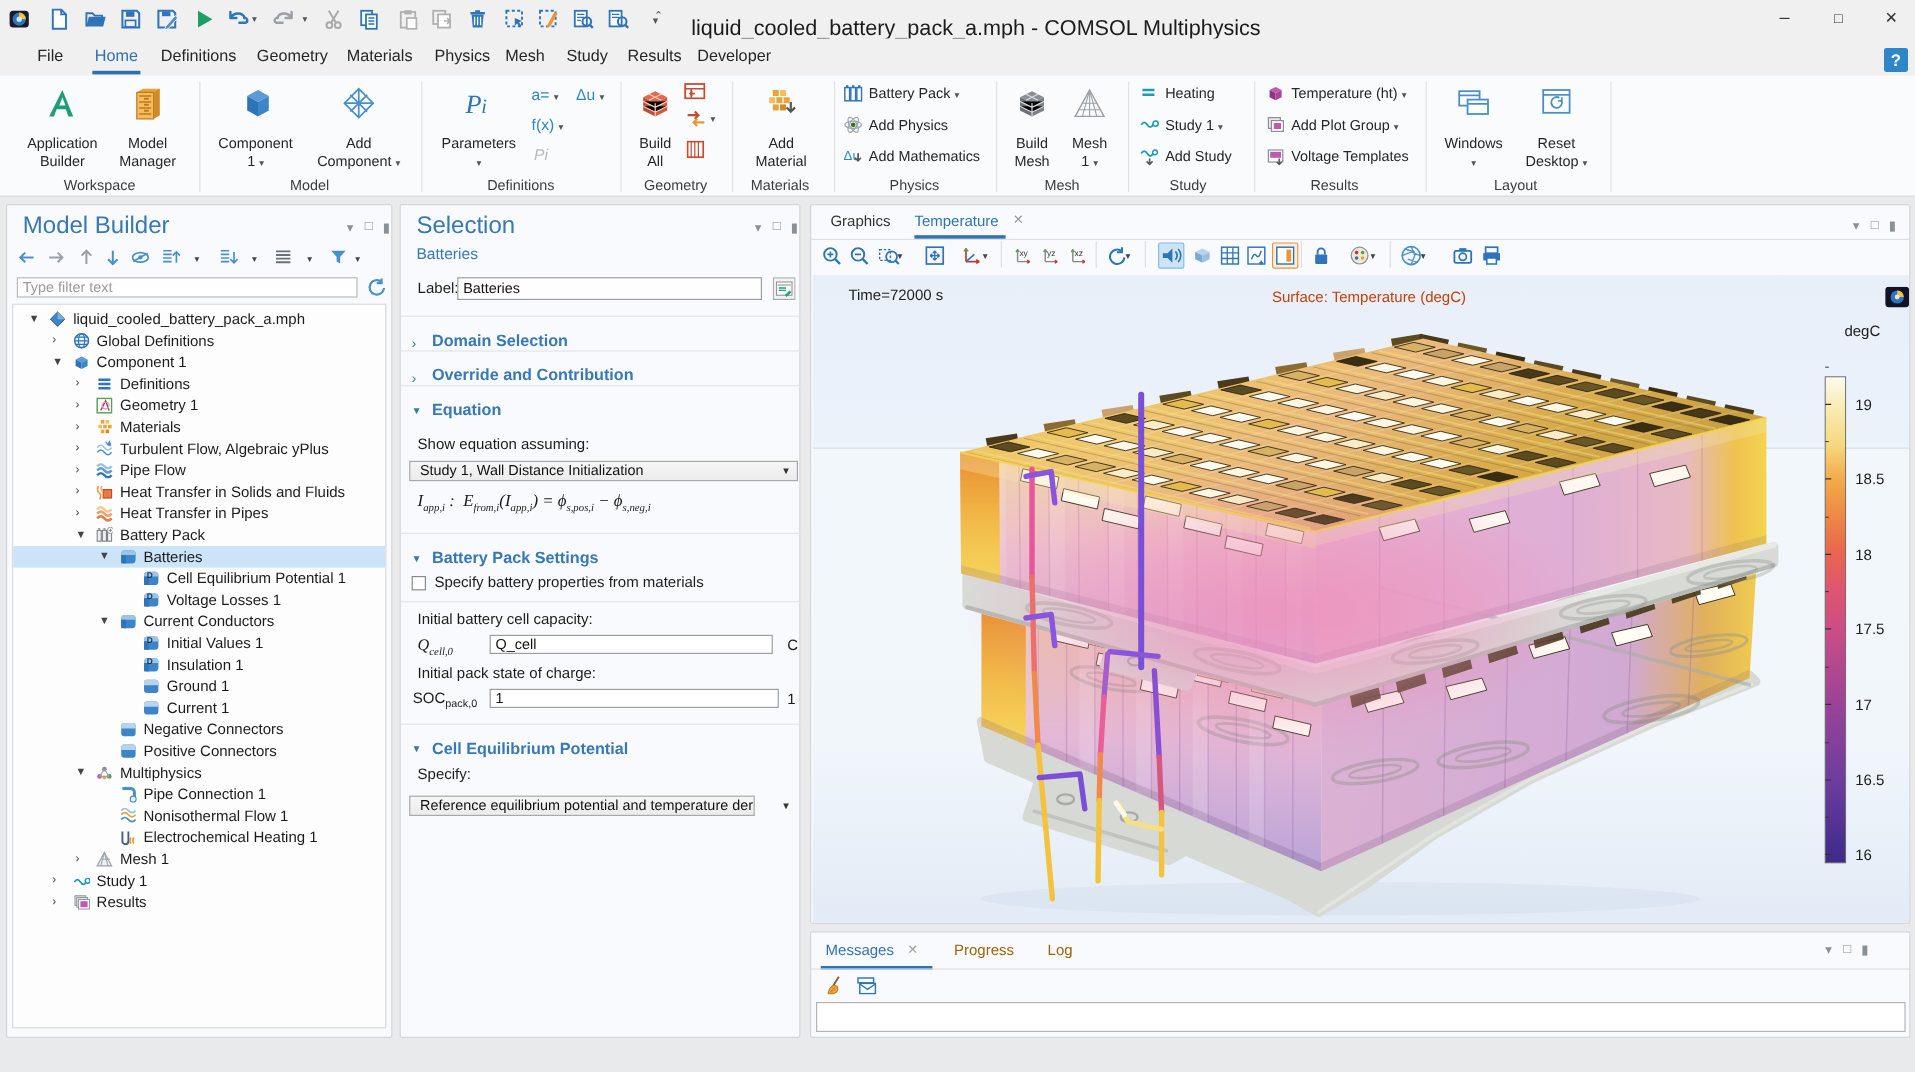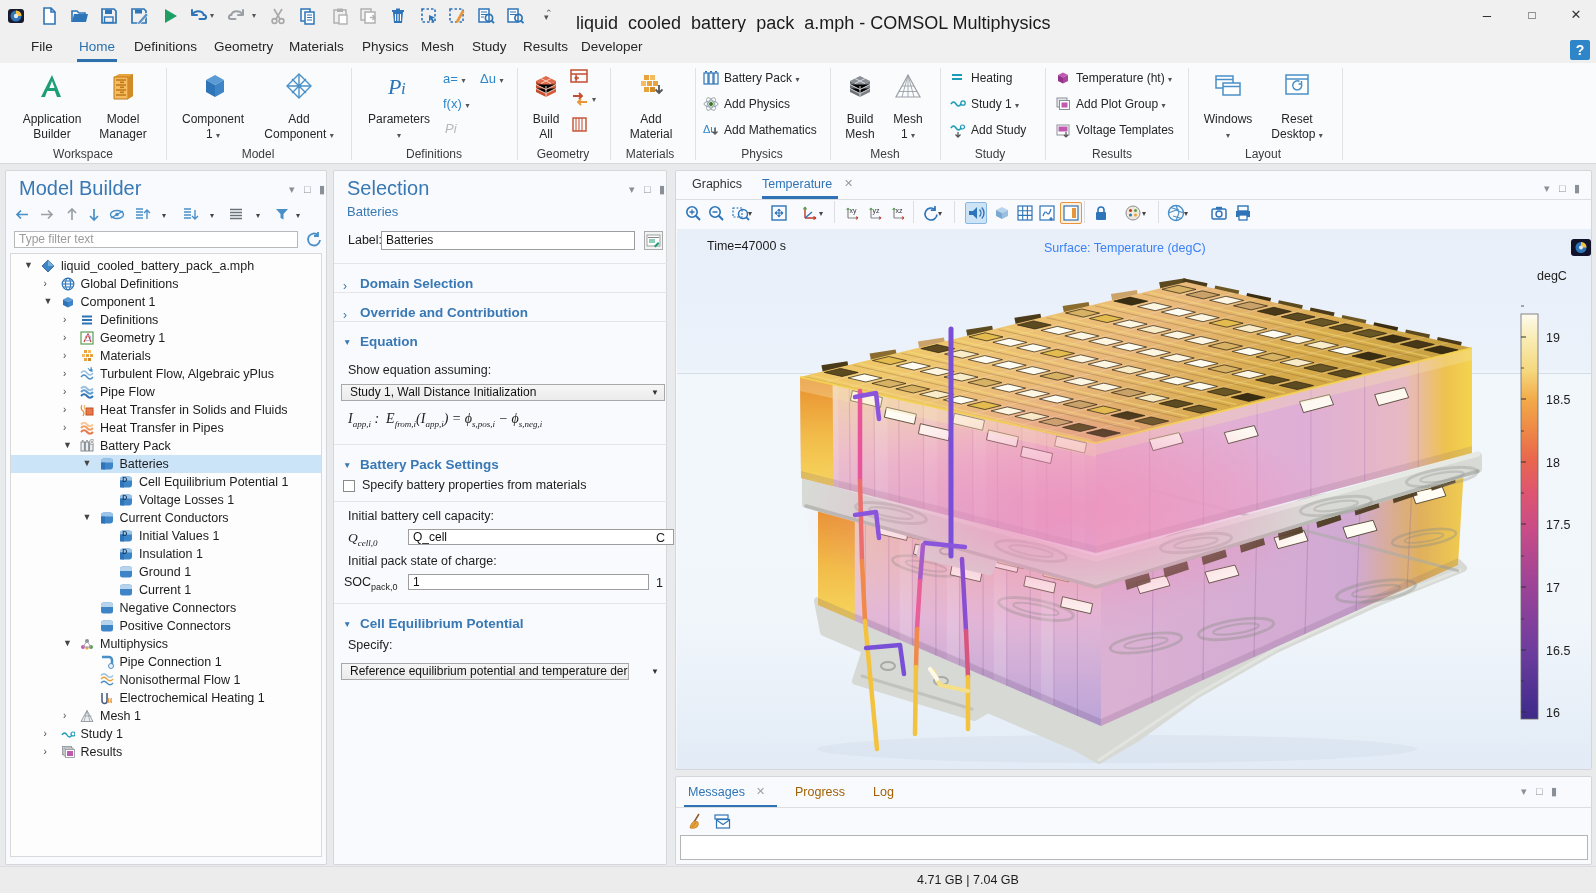--- a/index.html
+++ b/index.html
@@ -43,21 +43,21 @@
 .sinput{position:absolute;background:#fff;border:1px solid #9d9d9d;font-size:12px;color:#111;padding-left:4px}
 .sdrop{position:absolute;background:linear-gradient(#f6f6f6,#ebebeb);border:1px solid #a8a8a8;font-size:12px;color:#111;padding-left:8px;white-space:nowrap;overflow:hidden}
 .darr{position:absolute;color:#333;font-size:8px}
 
 #graphics{left:675px;top:170px;width:917px;height:600px;overflow:hidden}
 .gtab{position:absolute;top:6px;font-size:12.5px;color:#333}
 #gline{position:absolute;left:0;top:28px;width:917px;height:1px;background:#dcdee1}
 #gunderline{position:absolute;left:86px;top:25px;width:76px;height:3px;background:#2e74b5}
 #plot{position:absolute;left:1px;top:58px;width:914px;height:540px}
 #timetxt{position:absolute;left:31px;top:68px;font-size:12.5px;color:#1c1c1c}
-#surftxt{position:absolute;left:368px;top:70px;font-size:12.5px;color:#3b82f6}
+#surftxt{position:absolute;left:384px;top:70px;font-size:12.5px;color:#c2410c}
 
 #messages{left:675px;top:776px;width:917px;height:89px}
 .mtab{position:absolute;top:8px;font-size:12.5px;color:#a16207}
 #munder{position:absolute;left:8px;top:28px;width:93px;height:2.5px;background:#2e74b5}
 #mline{position:absolute;left:0;top:30px;width:915px;height:1px;background:#dcdee1}
 #mbox{position:absolute;left:4px;top:58px;width:908px;height:25px;background:#fff;border:1px solid #b5b5b5}
 
 #statusbar{position:absolute;left:0;top:866px;width:1596px;height:27px;background:#ececec;border-top:1px solid #dddddd}
 #stattext{position:absolute;left:917px;top:6px;font-size:12.5px;color:#1c1c1c}
 </style></head>
@@ -665,21 +665,21 @@
 <div class="darr" style="left:317px;top:217px">▼</div>
 <div class="stext" style="left:14px;top:240px;font-size:14px;font-family:'Liberation Serif',serif;font-style:italic">I<sub style="font-size:9px">app,i</sub> :&nbsp;&nbsp;E<sub style="font-size:9px">from,i</sub>(I<sub style="font-size:9px">app,i</sub>) = ϕ<sub style="font-size:9px">s,pos,i</sub> − ϕ<sub style="font-size:9px">s,neg,i</sub></div>
 <div class="sep" style="top:273px"></div>
 <div class="schev" style="left:9px;top:289px;font-size:8.5px">▼</div>
 <div class="shead" style="left:26px;top:286px">Battery Pack Settings</div>
 <div style="position:absolute;left:9px;top:309px;width:12px;height:12px;background:#fff;border:1px solid #8a8a8a"></div>
 <div class="stext" style="left:28px;top:307px">Specify battery properties from materials</div>
 <div class="sep" style="top:330px"></div>
 <div class="stext" style="left:14px;top:338px">Initial battery cell capacity:</div>
 <div class="stext" style="left:14px;top:359px;font-style:italic;font-family:'Liberation Serif',serif;font-size:13.5px">Q<sub style="font-size:9px">cell,0</sub></div>
-<div class="sinput" style="left:74px;top:358px;width:266px;height:16px;line-height:14px">Q_cell</div>
+<div class="sinput" style="left:74px;top:358px;width:236px;height:16px;line-height:14px">Q_cell</div>
 <div class="stext" style="left:322px;top:360px">C</div>
 <div class="stext" style="left:14px;top:383px">Initial pack state of charge:</div>
 <div class="stext" style="left:10px;top:404px;font-size:12.5px">SOC<sub style="font-size:9px">pack,0</sub></div>
 <div class="sinput" style="left:74px;top:403px;width:241px;height:16px;line-height:14px">1</div>
 <div class="stext" style="left:322px;top:405px">1</div>
 <div class="sep" style="top:432px"></div>
 <div class="schev" style="left:9px;top:448px;font-size:8.5px">▼</div>
 <div class="shead" style="left:26px;top:445px">Cell Equilibrium Potential</div>
 <div class="stext" style="left:14px;top:467px">Specify:</div>
 <div class="sdrop" style="left:7px;top:492px;width:288px;height:17px;line-height:15px">Reference equilibrium potential and temperature deriva</div>
@@ -1221,21 +1221,21 @@
         <path d="M844 358 h5" stroke="#333" stroke-width="1"></path>
         <path d="M844 327 h3" stroke="#333" stroke-width="0.8"></path>
         <text x="869" y="362.5" font-size="12.5" fill="#1c1c1c" font-family="Liberation Sans">17</text>
         <path d="M844 421 h5" stroke="#333" stroke-width="1"></path>
         <path d="M844 390 h3" stroke="#333" stroke-width="0.8"></path>
         <text x="869" y="425.5" font-size="12.5" fill="#1c1c1c" font-family="Liberation Sans">16.5</text>
         <path d="M844 483 h5" stroke="#333" stroke-width="1"></path>
         <path d="M844 452 h3" stroke="#333" stroke-width="0.8"></path>
         <text x="869" y="487.5" font-size="12.5" fill="#1c1c1c" font-family="Liberation Sans">16</text>
       </svg>
-      <div id="timetxt">Time=47000 s</div>
+      <div id="timetxt">Time=72000 s</div>
       <div id="surftxt">Surface: Temperature (degC)</div>
       <div class="abs" style="left:861px;top:98px;font-size:12.5px;color:#1c1c1c">degC</div>
       <svg class="abs" style="left:895px;top:68px" width="20" height="18" viewBox="0 0 20 18">
         <rect x="0" y="0" width="20" height="17" rx="3" fill="#12122a"></rect>
         <circle cx="10" cy="8.5" r="5.5" fill="#2e74b8"></circle>
         <path d="M10 3 A5.5 5.5 0 0 1 15.5 8.5 L10 8.5 Z" fill="#f4c23d"></path>
         <circle cx="10" cy="8.5" r="2" fill="#dfe8f2"></circle>
       </svg>
 </div>
 
@@ -1255,15 +1255,12 @@
         <path d="M4 14 q2-3 4-4" stroke="#c07818" stroke-width="0.8" fill="none"></path>
       </svg>
 <svg class="abs" style="left:38px;top:37px" width="17" height="15" viewBox="0 0 17 15">
         <rect x="1" y="1" width="13" height="4" fill="#fff" stroke="#2e74b8" stroke-width="1.2"></rect>
         <rect x="2.5" y="5.5" width="13" height="8.5" fill="#fff" stroke="#2e74b8" stroke-width="1.2"></rect>
         <path d="M2.5 6 l6.5 4.5 6.5-4.5" fill="none" stroke="#2e74b8" stroke-width="1.1"></path>
       </svg>
   <div id="mbox"></div>
 </div>
 
-<div id="statusbar">
-      <div id="stattext">4.71 GB | 7.04 GB</div>
-    </div>
 </div>
 </body></html>

